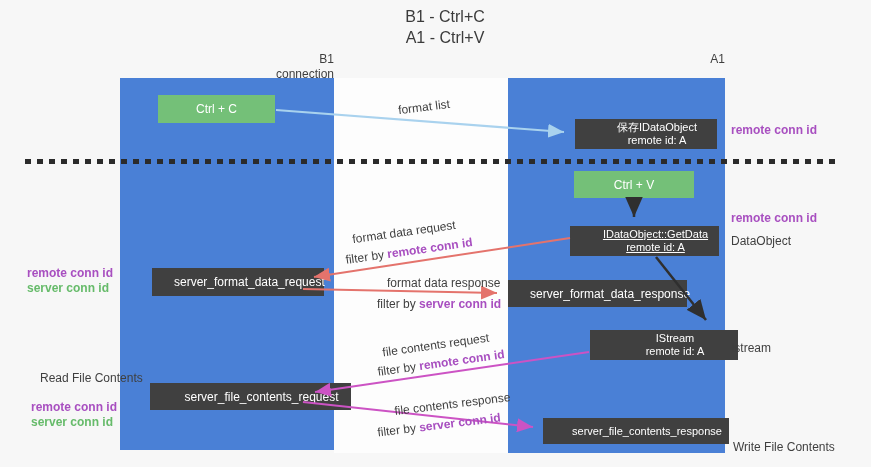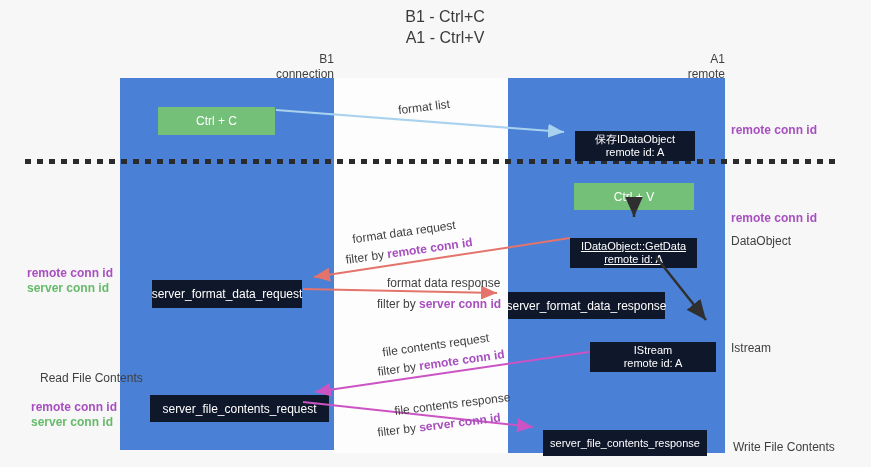--- a/index.html
+++ b/index.html
@@ -19,24 +19,24 @@
     background:#4a80d6;
   }
   .gap-strip{left:334px;top:78px;width:174px;height:375px;background:#fdfdfd;}
   .lane-left{left:120px;top:78px;width:214px;height:372px;}
   .lane-right{left:508px;top:78px;width:217px;height:375px;}
   .dashed-line{
     left:25px;top:159px;width:815px;height:5px;
     background:repeating-linear-gradient(90deg,#2b2b2b 0 6px,transparent 6px 12px);
   }
   .node{
-    display:flex;flex-direction:column;align-items:center;justify-content:center;
-    color:#ffffff;font-size:12px;line-height:14px;text-align:center;margin-top:12px;
+    display:flex;flex-direction:column;justify-content:center;
+    color:#ffffff;font-size:12px;line-height:14px;text-align:center;
   }
-  .node.orange{background:#0f172a;}
+  .node.orange{background:#404040;padding-left:22px;}
   .node.green{background:#74c078;}
   .ann{font-size:12px;line-height:15px;white-space:nowrap;}
   .ann.purple{color:#a84fc0;font-weight:bold;}
   .ann.greent{color:#66bb6a;font-weight:bold;}
   .mid-label{font-size:12px;white-space:nowrap;color:#3f3f3f;}
   .mid-label .conn{color:#a84fc0;font-weight:bold;}
   .rot7{transform:rotate(-7deg);}
   .rot8{transform:rotate(-8deg);}
   svg.arrows{left:0;top:0;pointer-events:none;}
 </style>
@@ -47,21 +47,20 @@
   <div>B1 - Ctrl+C</div>
   <div>A1 - Ctrl+V</div>
 </div>
 
 <div class="abs lane-header" style="left:120px;top:52px;width:214px;">
   <div>B1</div>
   <div>connection</div>
 </div>
 <div class="abs lane-header" style="left:508px;top:52px;width:217px;">
   <div>A1</div>
-  <div>remote</div>
 </div>
 
 <div class="abs gap-strip"></div>
 <div class="abs lane lane-left"></div>
 <div class="abs lane lane-right"></div>
 
 <div class="abs dashed-line"></div>
 
 <div class="abs node green" style="left:158px;top:95px;width:117px;height:28px;">
   <span>Ctrl + C</span>

